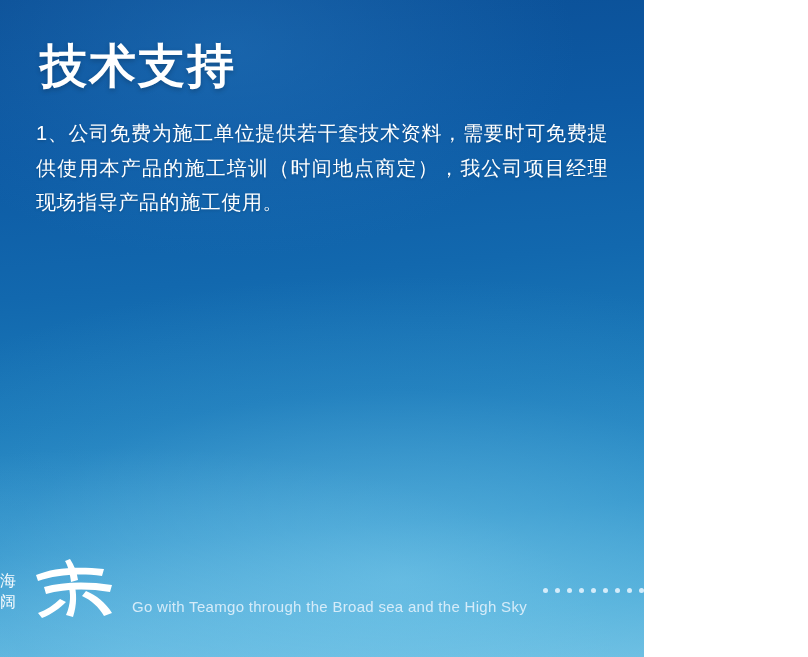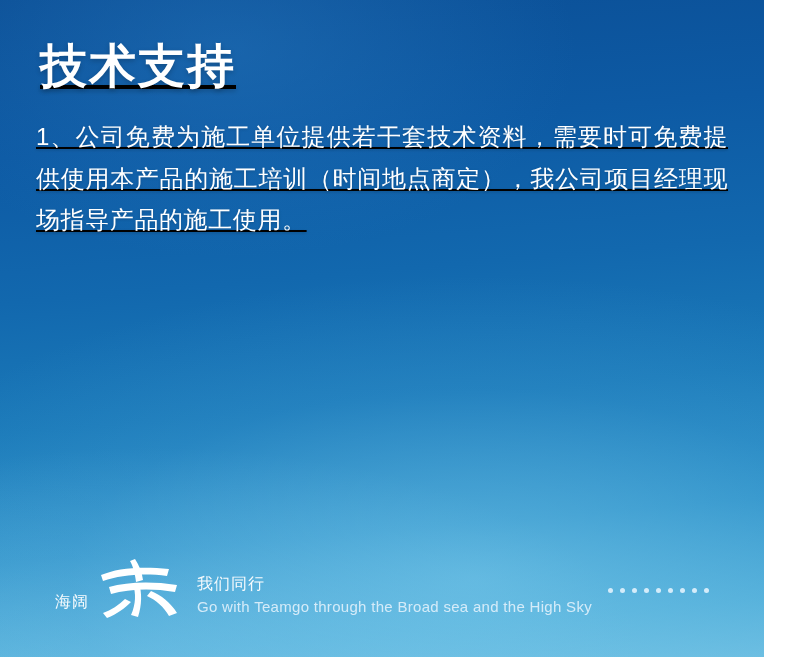--- a/index.html
+++ b/index.html
@@ -7,28 +7,27 @@
     padding: 0;
   }
   body {
     width: 808px;
     height: 657px;
     overflow: hidden;
     font-family: "Liberation Sans", sans-serif;
   }
   .slide {
     position: relative;
-    width: 764px;
+    width: 644px;
     height: 657px;
     background:
       radial-gradient(ellipse 900px 420px at 62% 88%, rgba(120,200,235,0.55) 0%, rgba(70,160,215,0.22) 45%, rgba(0,0,0,0) 72%),
       radial-gradient(ellipse 700px 300px at 20% 100%, rgba(140,210,240,0.40) 0%, rgba(0,0,0,0) 70%),
       linear-gradient(175deg, #0b4f96 0%, #0d5aa4 22%, #1268ae 42%, #1b7ab9 60%, #2f93c9 78%, #55b2da 92%, #74c5e4 100%);
     overflow: hidden;
-    text-decoration: underline;
   }
   .glow-top {
     position: absolute;
     left: -120px;
     top: -160px;
     width: 700px;
     height: 420px;
     background: radial-gradient(ellipse at center, rgba(40,120,190,0.45) 0%, rgba(11,79,150,0) 70%);
     pointer-events: none;
   }
@@ -41,21 +40,21 @@
     color: #ffffff;
     font-size: 47px;
     font-weight: bold;
     letter-spacing: 2px;
     line-height: 1.2;
     margin: 8px 0 22px 4px;
     text-shadow: 0 2px 5px rgba(0,0,0,0.22);
   }
   .para {
     color: #ffffff;
-    font-size: 24px;
+    font-size: 20px;
     line-height: 1.72;
     letter-spacing: 0.6px;
     margin: 0 0 26px 0;
     text-align: justify;
     text-shadow: 0 1px 3px rgba(0,0,0,0.18);
   }
   .para:last-of-type {
     margin-bottom: 0;
   }
   .footer {
@@ -146,21 +145,20 @@
             <path d="M6 20 C22 13, 46 11, 74 14 L72 21 C48 18, 26 20, 8 26 Z"></path>
             <path d="M40 4 C44 10, 47 17, 48 25 L41 27 C40 19, 38 11, 35 6 Z"></path>
             <path d="M14 32 C32 27, 56 26, 82 30 L80 37 C56 33, 34 34, 16 39 Z"></path>
             <path d="M44 28 C47 38, 47 50, 43 62 L36 60 C41 49, 41 38, 38 30 Z"></path>
             <path d="M56 36 C66 40, 76 48, 82 58 L74 61 C69 52, 61 45, 52 41 Z"></path>
             <path d="M30 44 C24 50, 16 55, 8 58 L12 63 C22 59, 30 53, 36 47 Z"></path>
           </g>
         </svg>
       </span>
       <span class="logo-right">
-        <span class="logo-cn-right">我们同行</span>
         <span class="logo-en">Go with Teamgo through the Broad sea and the High Sky</span>
       </span>
       <span class="dots">
         <span class="dot"></span>
           <span class="dot"></span>
           <span class="dot"></span>
         <span class="dot"></span>
           <span class="dot"></span>
           <span class="dot"></span>
         <span class="dot"></span>

